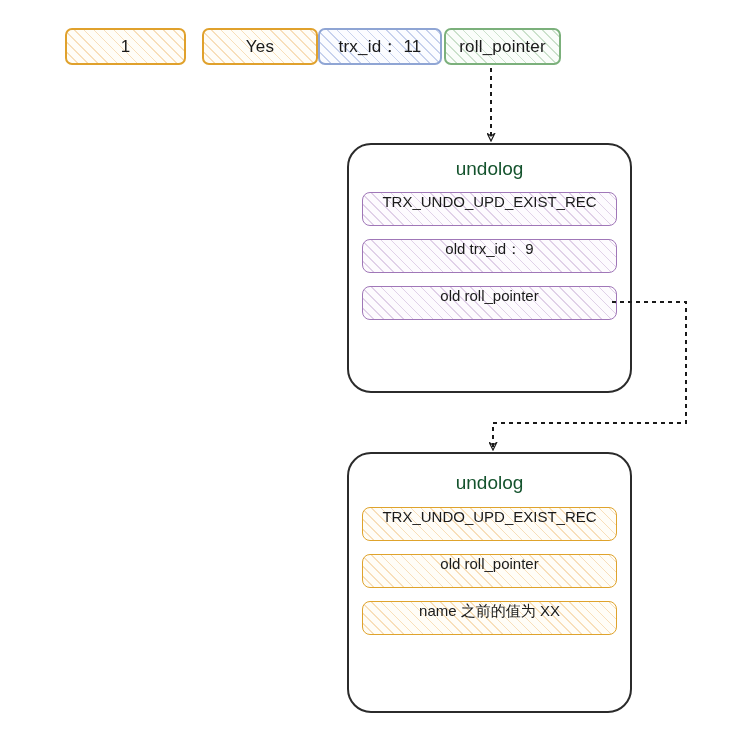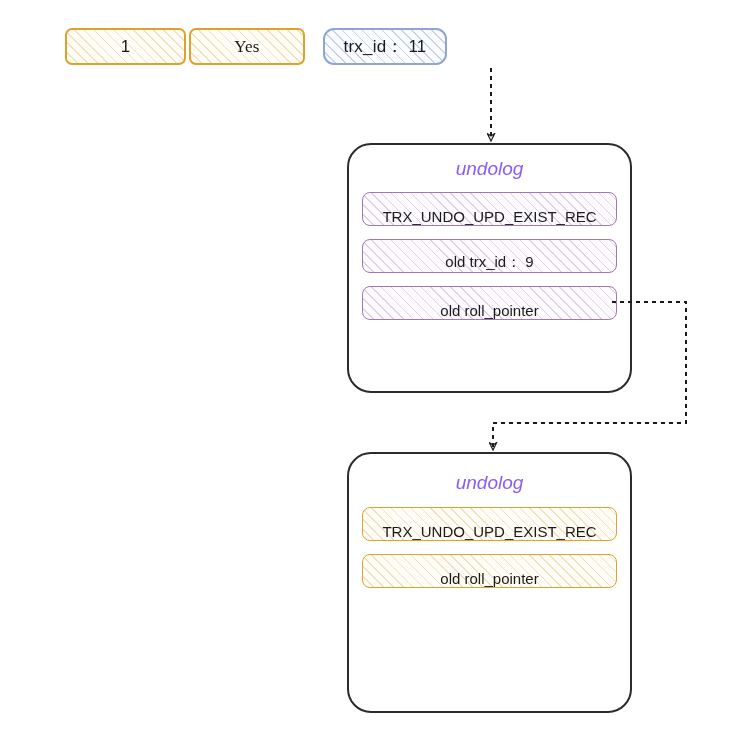--- a/index.html
+++ b/index.html
@@ -97,40 +97,39 @@
   }
   #undolog-box-1 { left: 347px; top: 143px;  width: 285px; height: 250px; }
   #undolog-box-2 { left: 347px; top: 452px;  width: 285px; height: 261px; }
 
   .undolog-title {
     position: absolute;
     left: 0;
     right: 0;
     text-align: center;
     font-size: 19px;
-    color: #8b5cf6;
-    font-style: italic;
+    color: #14532d;
   }
   #undolog-box-1 .undolog-title { top: 13px; }
   #undolog-box-2 .undolog-title { top: 18px; }
 
   .field-list {
     position: absolute;
     left: 13px;
     right: 13px;
     display: flex;
     flex-direction: column;
   }
   #undolog-box-1 .field-list { top: 47px;  gap: 13px; }
   #undolog-box-2 .field-list { top: 53px;  gap: 13px; }
 
   .field-item {
     height: 34px;
     display: flex;
-    align-items: flex-end;
+    align-items: flex-start;
     justify-content: center;
     border-radius: 8px;
     box-sizing: border-box;
     font-size: 15px;
     color: #1a1a1a;
     white-space: nowrap;
   }
   .field-item.b-purple { border: 1.6px solid #a077b8; }
   .field-item.b-orange { border: 1.6px solid #dfa32c; }
 
@@ -146,28 +145,31 @@
 </style>
 </head>
 <body>
 
 <div id="record-row">
 
   <div class="rec-cell c-orange hatch-orange rec-w1">
     <span>1</span>
   </div>
 
-  <div class="rec-cell c-orange hatch-orange rec-w2" style="margin-left:3px;font-family:Liberation Serif, serif;">
+  <div class="rec-cell c-orange hatch-orange rec-w2" style="margin-left:16px;">
     <span>Yes</span>
   </div>
 
-  <div class="rec-cell c-blue hatch-blue rec-w3" style="margin-left:18px;border-radius:11px;">
+  <div class="rec-cell c-blue hatch-blue rec-w3" style="margin-left:0;">
     <span>trx_id： 11</span>
   </div>
 
+  <div class="rec-cell c-green hatch-green rec-w4" style="margin-left:2px;">
+    <span>roll_pointer</span>
+  </div>
 
 </div>
 
 <div id="undolog-box-1" class="undolog-box">
   <div class="undolog-title">undolog</div>
   <div class="field-list">
     <div class="field-item b-purple hatch-purple">
       <span>TRX_UNDO_UPD_EXIST_REC</span>
     </div>
     <div class="field-item b-purple hatch-purple">
@@ -180,20 +182,23 @@
 </div>
 
 <div id="undolog-box-2" class="undolog-box">
   <div class="undolog-title">undolog</div>
   <div class="field-list">
     <div class="field-item b-orange hatch-orange">
       <span>TRX_UNDO_UPD_EXIST_REC</span>
     </div>
     <div class="field-item b-orange hatch-orange">
       <span>old roll_pointer</span>
+    </div>
+    <div class="field-item b-orange hatch-orange">
+      <span>name 之前的值为 XX</span>
     </div>
   </div>
 </div>
 
 <svg id="connectors" viewBox="0 0 742 740">
   <defs>
     <marker id="arrowhead" markerWidth="9" markerHeight="9" refX="7" refY="4.5" orient="auto" markerUnits="userSpaceOnUse">
       <path d="M0.5,0.8 L8,4.5 L0.5,8.2 L3,4.5 Z" fill="none" stroke="#1a1a1a" stroke-width="1.2"></path>
     </marker>
   </defs>

